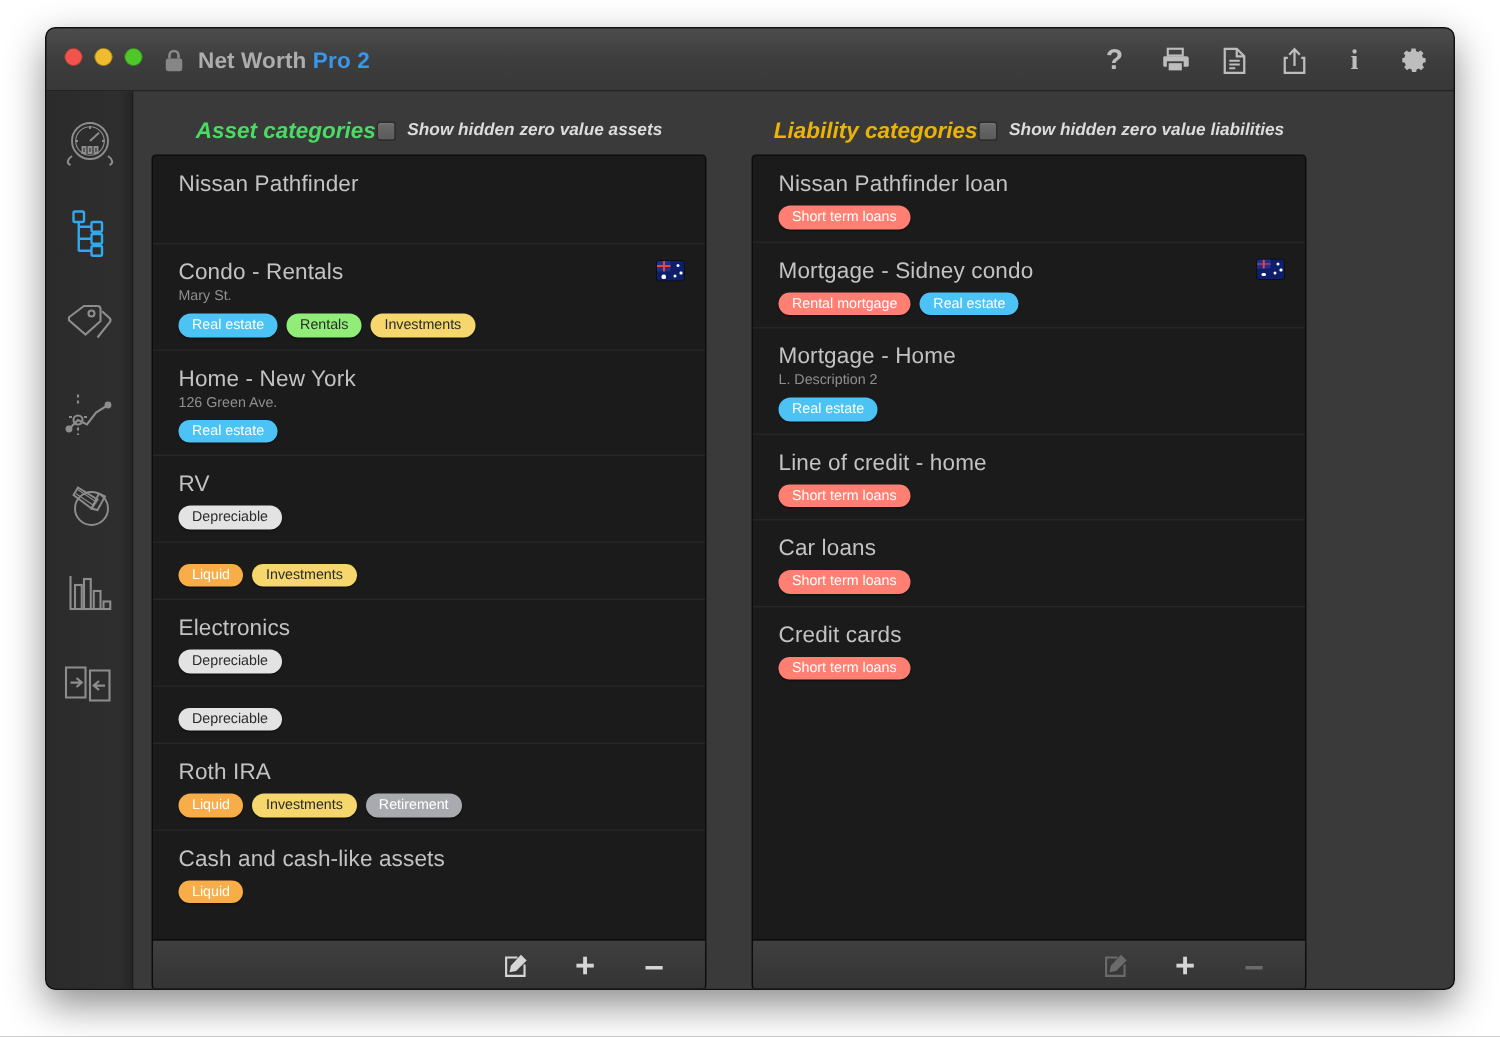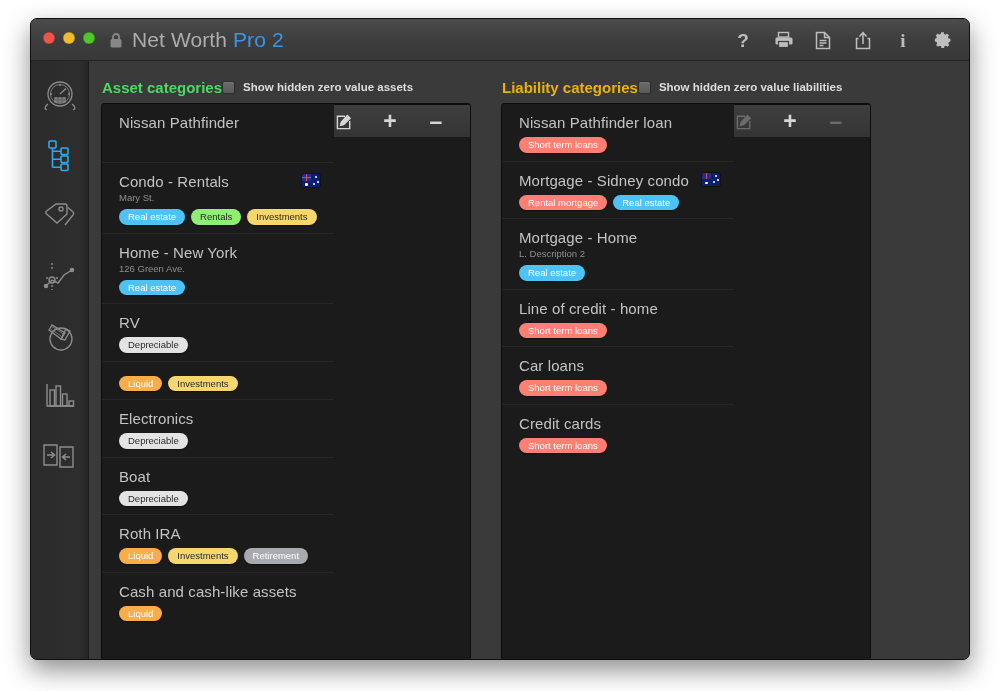--- a/index.html
+++ b/index.html
@@ -33,21 +33,21 @@
   .l-close { background: #f1544a; }
   .l-min   { background: #f1bb2f; }
   .l-max   { background: #4fc72b; }
 
   .title-wrap {
     position: absolute; left: 78px; top: 0; height: 42px;
     display: flex; align-items: center; gap: 9px;
   }
   .lock-icon { opacity: 0.62; display: flex; }
   .app-title {
-    font-size: 21px; font-weight: normal; letter-spacing: 0.1px;
+    font-size: 15px; font-weight: bold; letter-spacing: 0.1px;
     color: #adadad;
   }
   .app-title .pro { color: #3a96e8; }
 
   .tb-icons {
     position: absolute; right: 16px; top: 0; height: 42px;
     display: flex; align-items: center; gap: 20px;
   }
   .tb-btn {
     width: 20px; height: 22px;
@@ -86,42 +86,43 @@
     position: relative;
     padding: 10px 12px 0 12px;
     display: flex;
     gap: 30px;
   }
   .column { width: 370px; display: flex; flex-direction: column; }
 
   .col-head {
     height: 32px;
     display: flex; align-items: center;
-    justify-content: flex-start;
+    justify-content: center;
     padding: 0 1px;
+    font-style: italic;
   }
   .col-title { font-size: 15px; font-weight: bold; }
   .col-title.asset { color: #4cd964; }
   .col-title.liab  { color: #eab308; }
 
   .chk-wrap { display: flex; align-items: center; gap: 8px; }
   .chk {
     width: 13px; height: 13px; border-radius: 2.5px;
     background: linear-gradient(to bottom, #6a6a6a, #5a5a5a);
     border: 1px solid #2d2d2d;
     box-shadow: 0 1px 0 rgba(255,255,255,0.08) inset;
   }
   .chk-label { font-size: 11.5px; font-weight: bold; color: #dcdcdc; white-space: nowrap; }
 
   .listbox {
     flex: 1;
     background: #1b1b1b;
     border: 1px solid #0c0c0c;
     border-radius: 3px;
-    display: flex; flex-direction: row;
+    display: flex; flex-direction: column;
     overflow: hidden;
     box-shadow: 0 1px 0 rgba(255,255,255,0.05);
   }
   .rows { flex: 1; overflow: hidden; }
 
   .row {
     position: relative;
     padding: 9px 14px 8px 17px;
     border-bottom: 1px solid #262626;
   }
@@ -381,21 +382,20 @@
                   <span class="tag" style="background: rgb(245, 215, 110);">Investments</span>
                 </div>
               </div>
               <div class="row">
                 <div class="row-name">Electronics</div>
                 <div class="tags">
                   <span class="tag" style="background: rgb(227, 227, 227);">Depreciable</span>
                 </div>
               </div>
               <div class="row">
-                <div class="row-name">Boat</div>
                 <div class="tags">
                   <span class="tag" style="background: rgb(227, 227, 227);">Depreciable</span>
                 </div>
               </div>
               <div class="row">
                 <div class="row-name">Roth IRA</div>
                 <div class="tags">
                   <span class="tag on-dark-text" style="background: rgb(249, 173, 72);">Liquid</span>
                   <span class="tag" style="background: rgb(245, 215, 110);">Investments</span>
                   <span class="tag on-dark-text" style="background: rgb(169, 170, 176);">Retirement</span>

